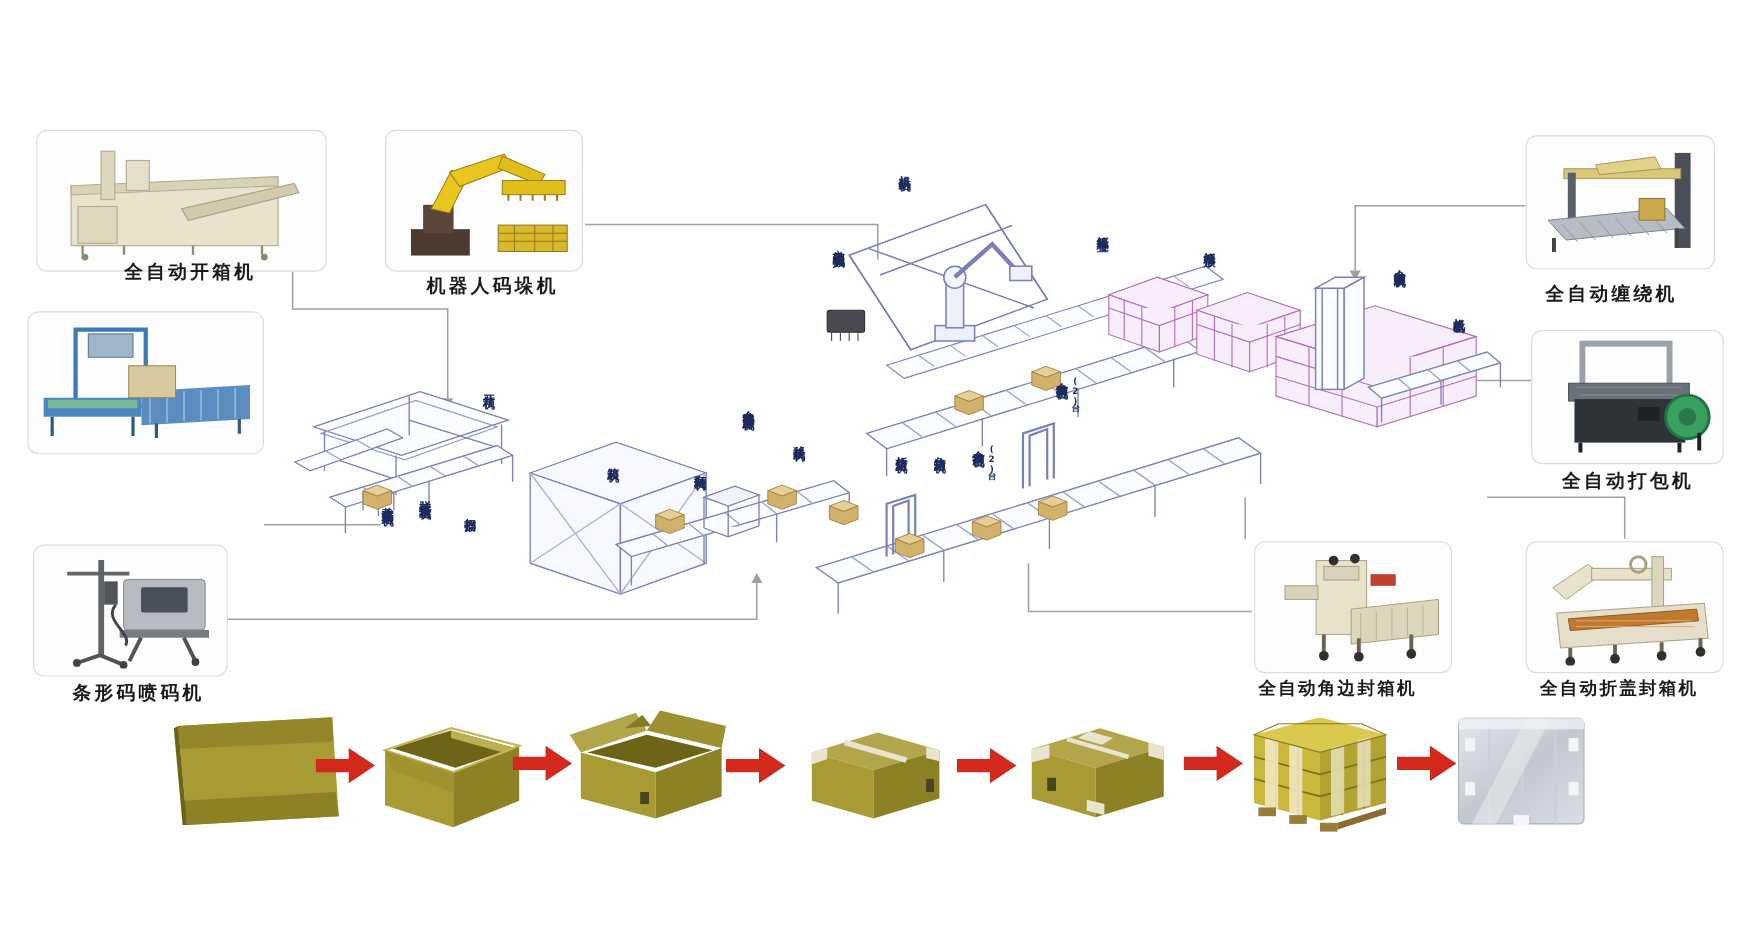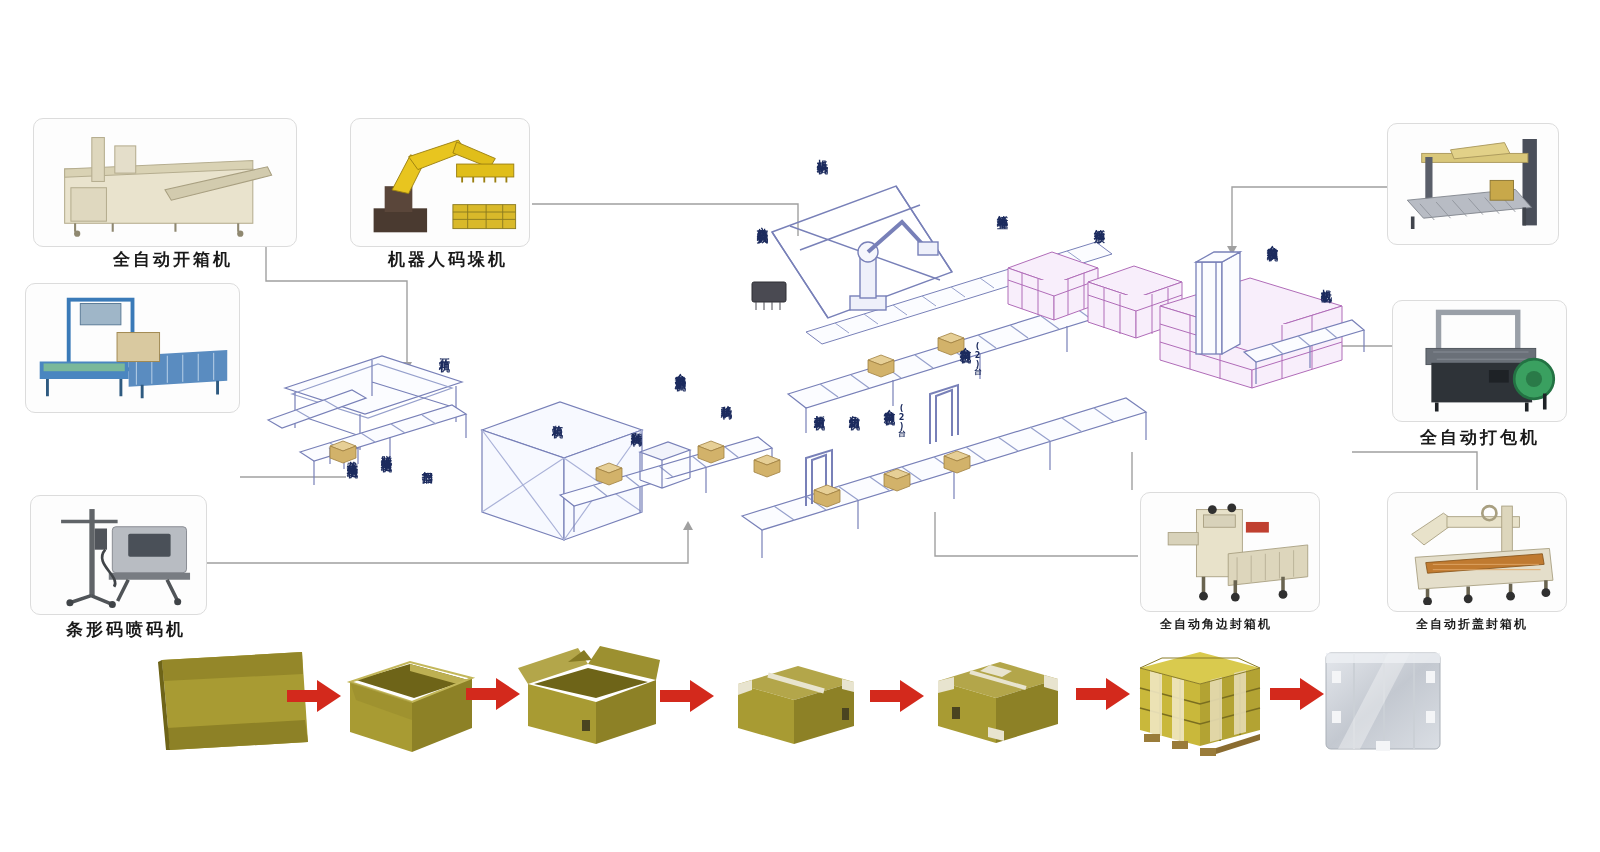--- a/index.html
+++ b/index.html
@@ -4,21 +4,21 @@
 <style>
   html,body{margin:0;padding:0;background:#fff;}
   .page{position:relative;width:1600px;height:852px;background:#ffffff;overflow:hidden;
         font-family:"DejaVu Sans",sans-serif;}
   .layer{position:absolute;left:0;top:0;width:1600px;height:852px;}
   .card{position:absolute;border:1px solid #dcdcdc;border-radius:10px;background:#fdfdfd;
         display:flex;align-items:center;justify-content:center;overflow:hidden;box-sizing:border-box;padding:6px;}
   .card svg{width:100%;height:100%;}
   .caption{position:absolute;width:260px;text-align:center;font-weight:bold;color:#1a1a1a;
            font-size:17px;letter-spacing:3px;white-space:nowrap;}
-  .caption.sm{font-size:12px;letter-spacing:2px;}
+  .caption.sm{font-size:16px;letter-spacing:2px;}
   .vlabel{position:absolute;writing-mode:vertical-rl;text-orientation:upright;line-height:1.05;
           font-weight:bold;color:#1c2b5e;font-size:11px;letter-spacing:1px;white-space:nowrap;}
   .vnote{position:absolute;writing-mode:vertical-rl;text-orientation:upright;line-height:1;
          font-weight:bold;color:#1c2b5e;font-size:8px;}
   .stage{position:absolute;}
   .stage svg{width:100%;height:100%;}
   .parrow{position:absolute;width:56px;height:36px;}
 </style>
 </head>
 <body>
@@ -293,23 +293,24 @@
       <polygon points="32,72 164,62 166,74 34,84" fill="#c07a30" stroke="#8a5820"></polygon>
       <path d="M40,74 h120 M40,80 h122" stroke="#e0a868"></path>
       <path d="M34,102 v12 M80,99 v12 M128,96 v12 M168,92 v12" stroke="#6a6450" stroke-width="4"></path>
       <circle cx="34" cy="116" r="5" fill="#303030"></circle>
       <circle cx="80" cy="113" r="5" fill="#303030"></circle>
       <circle cx="128" cy="110" r="5" fill="#303030"></circle>
       <circle cx="168" cy="106" r="5" fill="#303030"></circle>
     </svg>
   </div>
 
-  <div class="caption" style="left:43px;top:248px;">全自动开箱机</div>
+  <div class="caption" style="left:43px;top:236px;">全自动开箱机</div>
   <div class="caption" style="left:318px;top:248px;">机器人码垛机</div>
   <div class="caption" style="left:-4px;top:618px;">条形码喷码机</div>
+  <div class="caption" style="left:1335px;top:256px;">全自动缠绕机</div>
   <div class="caption" style="left:1350px;top:426px;">全自动打包机</div>
   <div class="caption sm" style="left:1086px;top:616px;">全自动角边封箱机</div>
   <div class="caption sm" style="left:1342px;top:616px;">全自动折盖封箱机</div>
 
   <div class="vlabel" style="left:438px;top:350px;">开箱机</div>
   <div class="vlabel" style="left:346px;top:452px;">载入皮带输送机</div>
   <div class="vlabel" style="left:380px;top:446px;">脱落皮带输送机</div>
   <div class="vlabel" style="left:421px;top:462px;">扫描器</div>
   <div class="vlabel" style="left:551px;top:416px;">装箱机</div>
   <div class="vlabel" style="left:630px;top:423px;">翻转机构</div>

